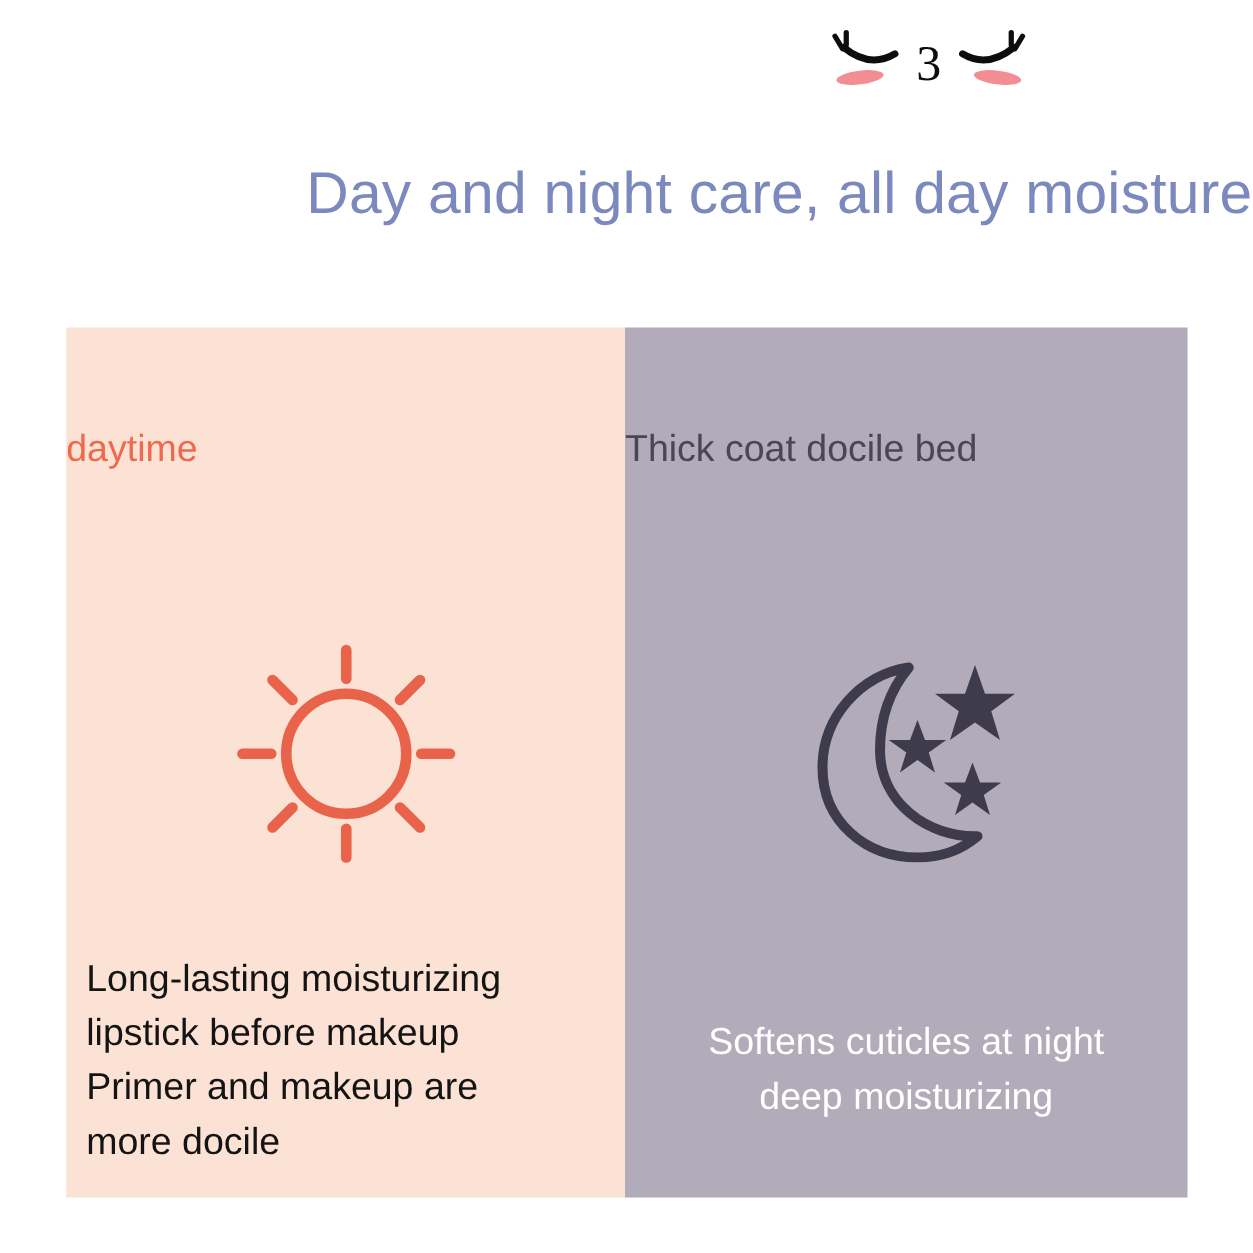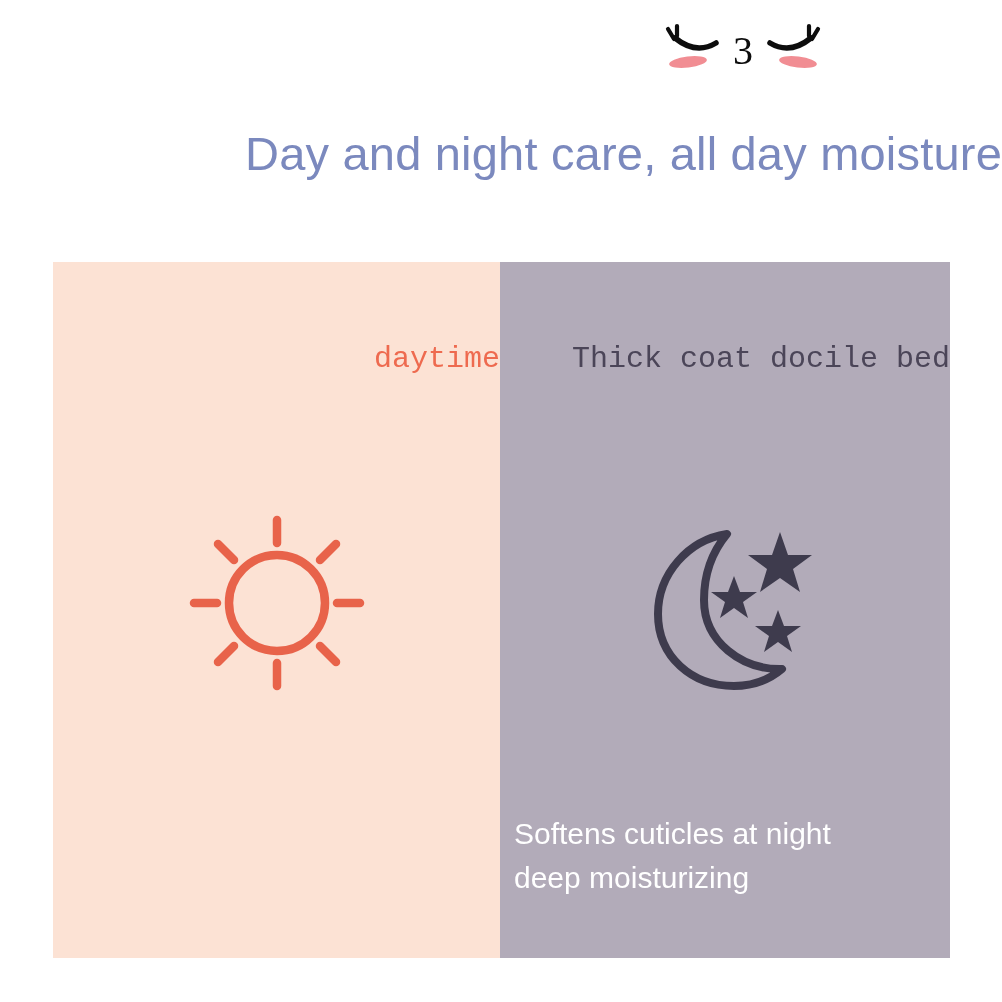--- a/index.html
+++ b/index.html
@@ -61,23 +61,22 @@
   }
   .panel-night {
     width: 450px;
     background: #b2abb9;
   }
 
   .panel-heading {
     position: absolute;
     left: 0;
     width: 100%;
-    text-align: right;
+    text-align: left;
     line-height: 1.33;
-    font-family: Liberation Mono, monospace;
   }
   .panel-day .panel-heading {
     top: 78px;
     color: #ee6a4f;
     font-size: 30px;
   }
   .panel-night .panel-heading {
     top: 78px;
     color: #4b4558;
     font-size: 30px;
@@ -108,20 +107,21 @@
     top: 500px;
     padding: 0 8px 0 16px;
     text-align: left;
     color: #141414;
     font-size: 30px;
     line-height: 1.44;
   }
   .panel-night .panel-body {
     top: 550px;
     padding: 0 14px;
+    text-align: center;
     color: #ffffff;
     font-size: 30px;
     line-height: 1.45;
   }
   .panel-body span { display: block; }
 </style>
 </head>
 <body>
 
 <div class="face-deco">
@@ -161,20 +161,26 @@
           <line x1="10" y1="93" x2="33" y2="93"></line>
           <line x1="153" y1="93" x2="176" y2="93"></line>
           <line x1="34" y1="34" x2="50" y2="50"></line>
           <line x1="136" y1="136" x2="152" y2="152"></line>
           <line x1="152" y1="34" x2="136" y2="50"></line>
           <line x1="50" y1="136" x2="34" y2="152"></line>
         </g>
       </svg>
     </div>
 
+    <div class="panel-body">
+      <span>Long-lasting moisturizing</span>
+      <span>lipstick before makeup</span>
+      <span>Primer and makeup are</span>
+      <span>more docile</span>
+    </div>
   </div>
 
   <div class="panel panel-night">
     <div class="panel-heading">
       <span class="line-lg">Thick coat docile bed</span>
     </div>
 
     <div class="icon-wrap">
       <svg width="190" height="170" viewBox="0 0 190 170" xmlns="http://www.w3.org/2000/svg">
 

